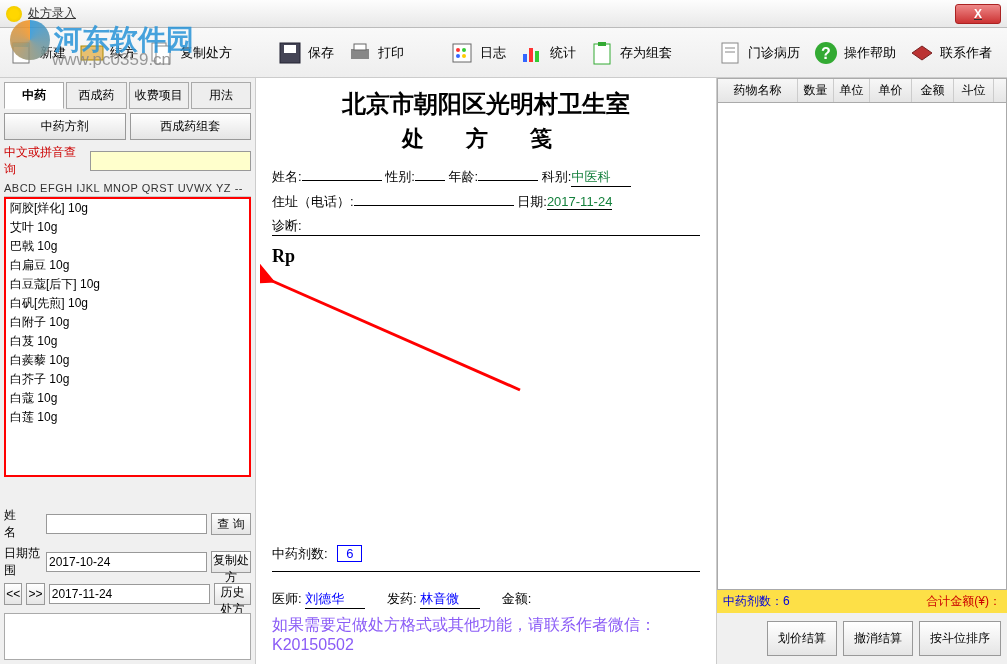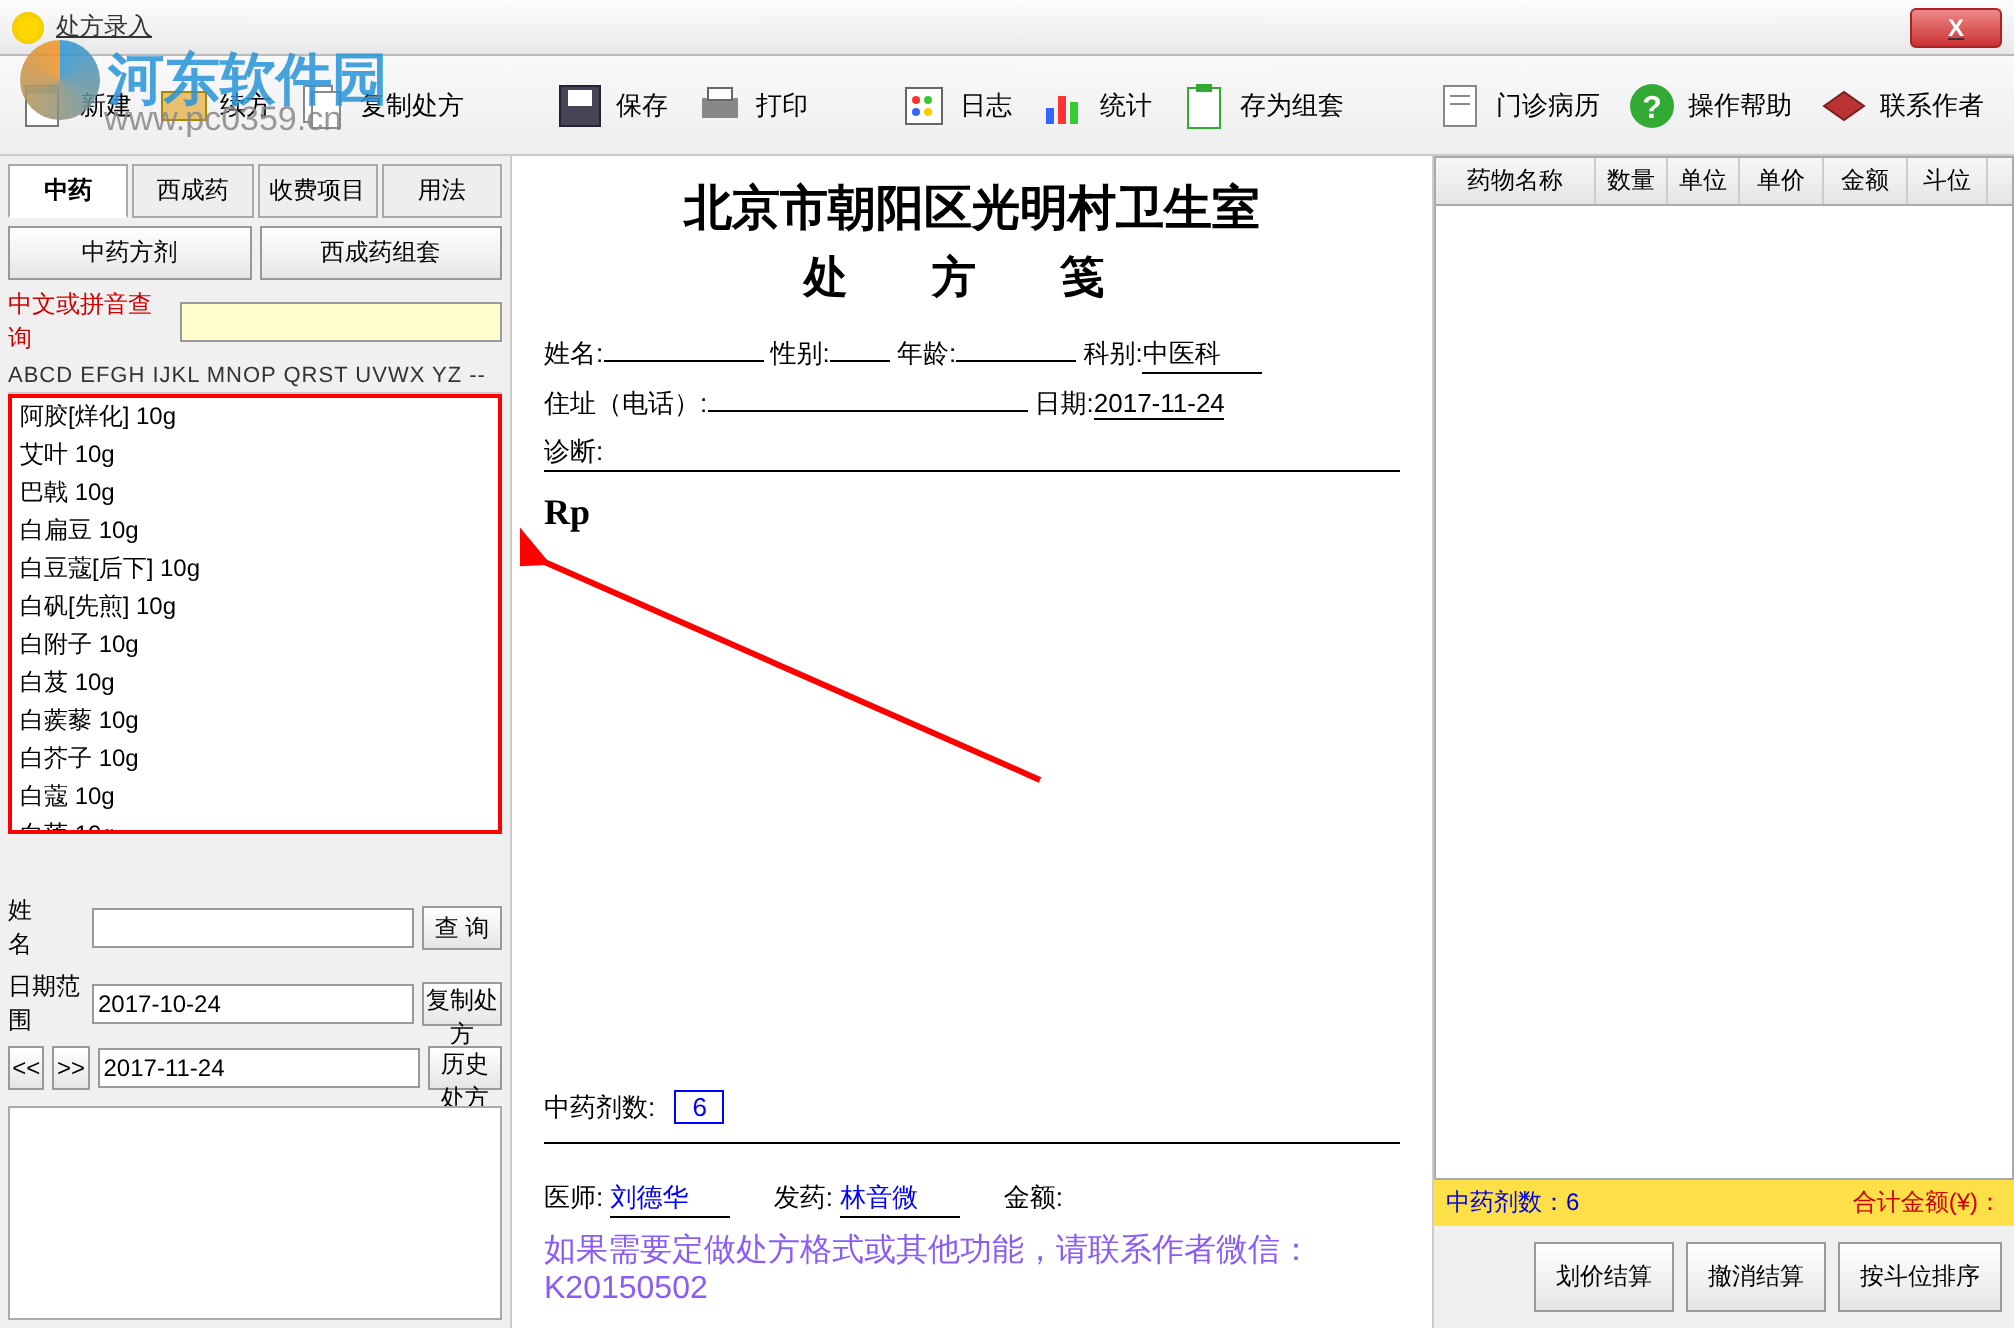--- a/index.html
+++ b/index.html
@@ -18,34 +18,34 @@
 .left { width: 256px; border-right: 1px solid #ccc; background: #f0f0f0; padding: 4px; display: flex; flex-direction: column; }
 .tabs { display: flex; gap: 2px; margin-bottom: 4px; }
 .tab { flex: 1; padding: 4px 2px; border: 1px solid #aaa; background: #eee; text-align: center; font-size: 12px; cursor: pointer; }
 .tab.active { background: #fff; border-bottom-color: #fff; font-weight: bold; }
 .subbtns { display: flex; gap: 4px; margin-bottom: 4px; }
 .subbtn { flex: 1; padding: 4px; border: 1px solid #999; background: linear-gradient(#fff,#e5e5e5); text-align: center; font-size: 12px; cursor: pointer; }
 .searchrow { display: flex; align-items: center; gap: 4px; margin-bottom: 2px; }
 .searchrow .lbl { color: #c00; font-size: 12px; }
 .searchrow input { flex: 1; height: 20px; border: 1px solid #999; background: #ffffcc; font-size: 12px; padding: 0 2px; }
 .alpha { font-size: 11px; color: #333; padding: 2px 0; border-bottom: 1px solid #ccc; letter-spacing: 0.5px; }
-.medlist { border: 2px solid #f00; background: #fff; height: 220px; overflow-y: scroll; font-size: 12px; }
+.medlist { border: 2px solid #f00; background: #fff; height: 280px; overflow-y: scroll; font-size: 12px; }
 .medlist div { padding: 1px 4px; cursor: pointer; }
 .namesearch { margin-top: 30px; font-size: 12px; }
 .namesearch .row { display: flex; align-items: center; gap: 4px; margin-bottom: 4px; }
 .namesearch .row .l { width: 56px; letter-spacing: 6px; }
 .namesearch input { flex: 1; height: 20px; border: 1px solid #999; font-size: 12px; padding: 0 2px; }
 .namesearch .btn { width: 58px; height: 22px; border: 1px solid #999; background: linear-gradient(#fff,#e5e5e5); font-size: 12px; cursor: pointer; }
 .history { flex: 1; background: #fff; border: 1px solid #aaa; margin-top: 4px; }
 .center { flex: 1; background: #fff; padding: 10px 16px; display: flex; flex-direction: column; border-right: 1px solid #ccc; position: relative; }
 .center h1 { text-align: center; font-size: 24px; font-weight: bold; margin-bottom: 4px; }
 .center h2 { text-align: center; font-size: 22px; font-weight: bold; letter-spacing: 18px; margin-bottom: 14px; }
 .formrow { font-size: 13px; margin-bottom: 6px; color: #000; }
 .formrow .u { border-bottom: 1px solid #000; display: inline-block; min-width: 60px; }
-.formrow .blue { color: #000000; }
+.formrow .blue { color: #15803d; }
 .diag { border-bottom: 1px solid #000; margin-bottom: 4px; }
 .rp { font-size: 18px; font-weight: bold; font-family: "Times New Roman", serif; margin-top: 6px; }
 .center .fill { flex: 1; }
 .center .doses { font-size: 13px; margin-top: 6px; }
 .center .doses .box { border: 1px solid #00f; color: #00f; padding: 0 8px; margin-left: 6px; }
 .center .sig { font-size: 13px; margin-top: 10px; }
 .center .sig .blue { color: #00f; border-bottom: 1px solid #000; display: inline-block; min-width: 60px; }
 .center .note { color: #8b5cf6; font-size: 16px; margin-top: 6px; }
 .right { width: 290px; background: #f0f0f0; display: flex; flex-direction: column; }
 .right .grid { flex: 1; background: #fff; border: 1px solid #aaa; overflow: hidden; }

